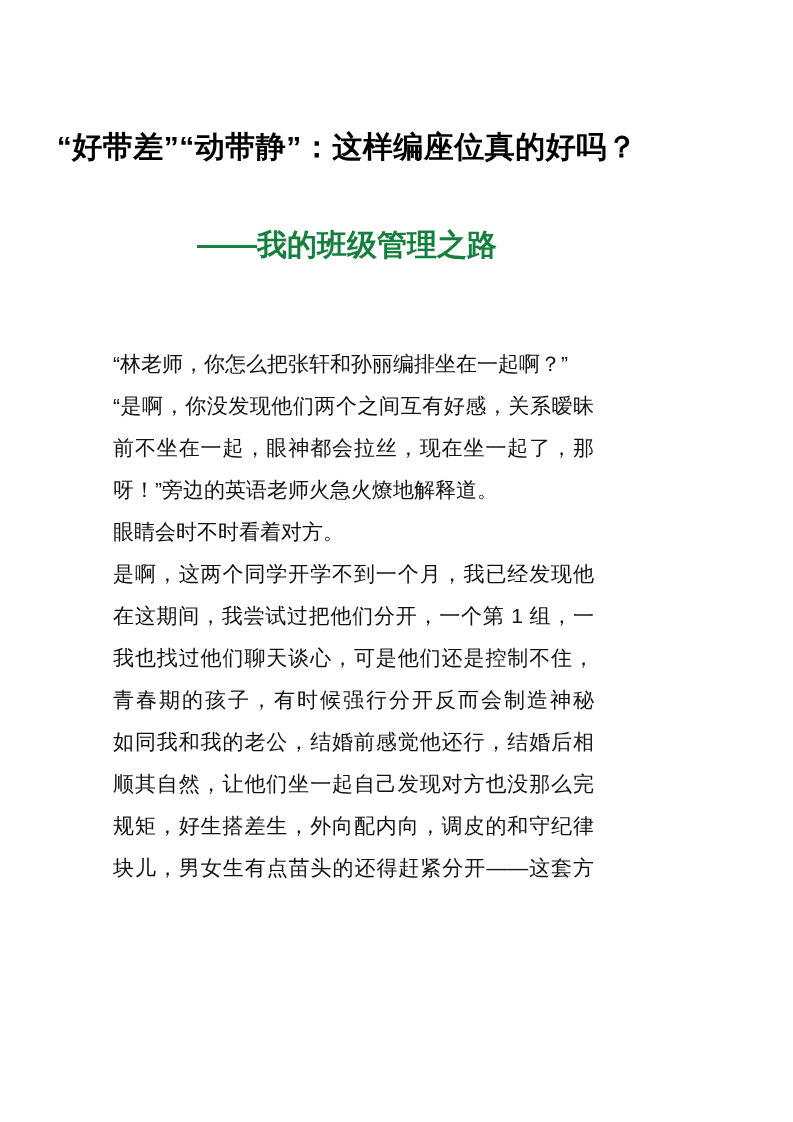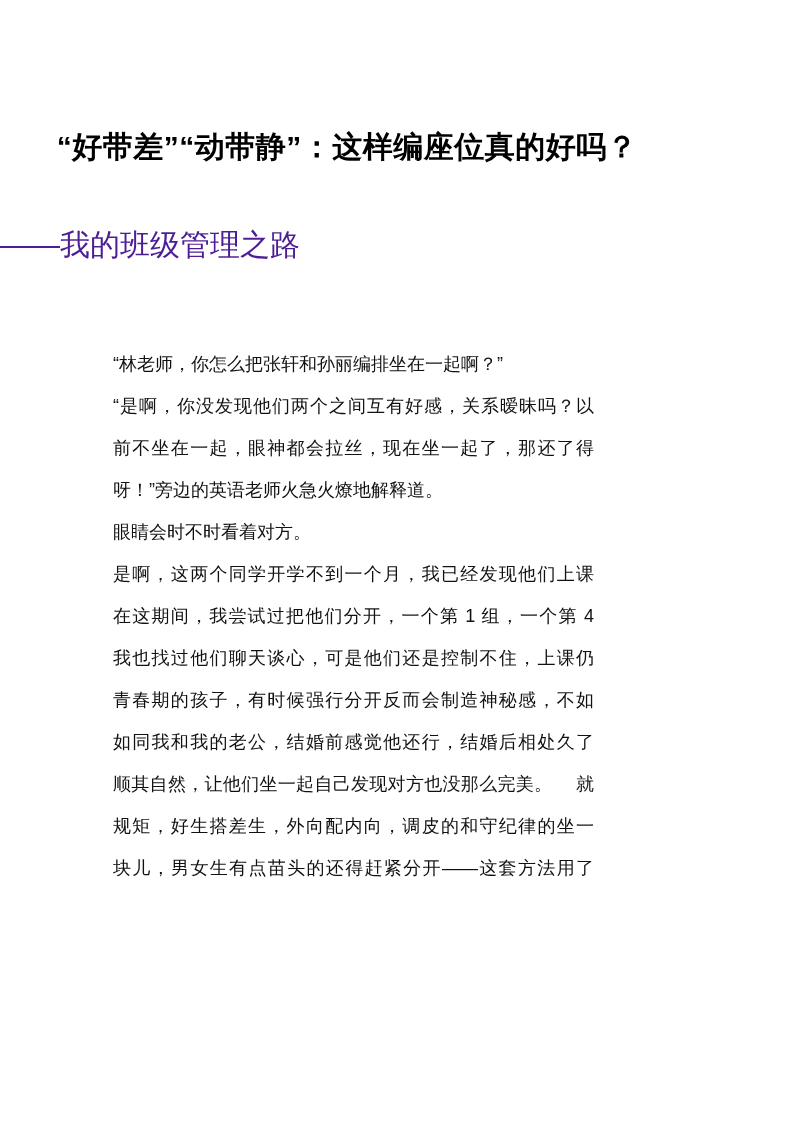--- a/index.html
+++ b/index.html
@@ -21,30 +21,30 @@
     padding-top: 129px;
     text-align: center;
     font-size: 30px;
     line-height: 36px;
     font-weight: 700;
     color: #000000;
     letter-spacing: 0.5px;
   }
   .doc-subtitle {
     margin: 62px 0 0 0;
-    text-align: left;
+    text-align: center;
     font-size: 30px;
     line-height: 36px;
-    font-weight: 400;
-    color: #4c1d95;
+    font-weight: 700;
+    color: #15803d;
   }
   .doc-body {
     margin-top: 80px;
     padding: 0 100px 0 113px;
-    font-size: 18px;
+    font-size: 21px;
     line-height: 42px;
     color: #111111;
   }
   .text-line {
     height: 42px;
     white-space: pre-wrap;
     overflow: hidden;
   }
   
   .text-line.fill {

